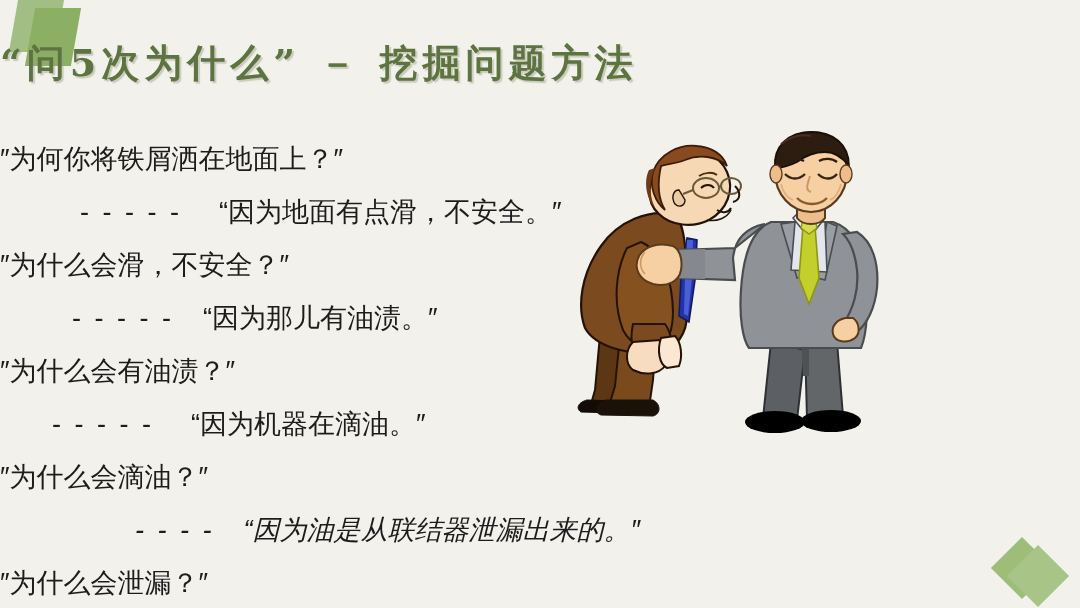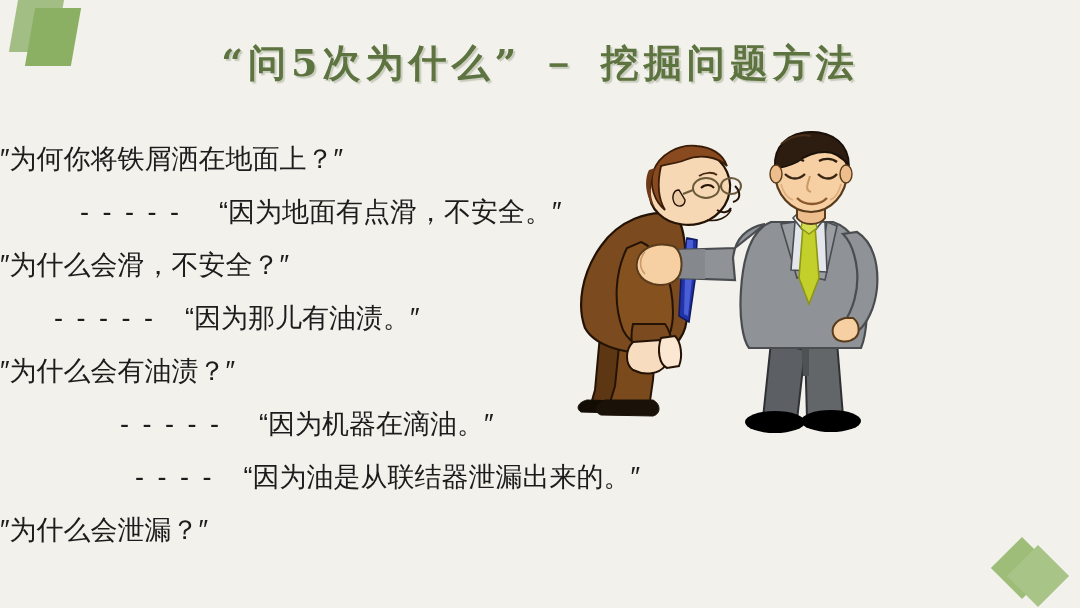--- a/index.html
+++ b/index.html
@@ -60,21 +60,21 @@
     background: #a8c487;
     transform: rotate(45deg);
   }
 
   
   #title {
     position: absolute;
     left: 0;
     top: 38px;
     width: 1080px;
-    text-align: center;
+    text-align: left;
     font-family: "DejaVu Serif", "Liberation Serif", serif;
     font-size: 38px;
     font-weight: bold;
     letter-spacing: 5px;
     color: #5d7340;
     text-shadow: 2px 2px 1px rgba(150,160,130,0.45);
     white-space: nowrap;
     user-select: none;
   }
 
@@ -88,23 +88,23 @@
     font-size: 27px;
     font-family: "Liberation Sans", "DejaVu Sans", sans-serif;
   }
   .line {
     height: 53px;
     line-height: 53px;
     white-space: nowrap;
   }
   .q-line { }
   .a-line-1 { padding-left: 80px; }
-  .a-line-2 { padding-left: 54px; }
-  .a-line-3 { padding-left: 120px; }
-  .a-line-4 { padding-left: 135px; }
+  .a-line-2 { padding-left: 72px; }
+  .a-line-3 { padding-left: 52px; }
+  .a-line-4 { padding-left: 135px; font-style: italic; }
   .dash {
     letter-spacing: 3px;
     font-family: "Liberation Sans", "DejaVu Sans", sans-serif;
   }
   .gap-sm { display: inline-block; width: 14px; }
   .gap-md { display: inline-block; width: 22px; }
 
   
   #illustration {
     position: absolute;
@@ -152,20 +152,23 @@
     <div class="line q-line">
       <span>″为什么会有油渍？″</span>
     </div>
 
     <div class="line a-line-3">
       <span class="dash">- - - - -</span>
       <span class="gap-md"></span>
       <span>“因为机器在滴油。″</span>
     </div>
 
+    <div class="line q-line">
+      <span>″为什么会滴油？″</span>
+    </div>
 
     <div class="line a-line-4">
       <span class="dash">- - - -</span>
       <span class="gap-sm"></span>
       <span>“因为油是从联结器泄漏出来的。″</span>
     </div>
 
     <div class="line q-line">
       <span>″为什么会泄漏？″</span>
     </div>

